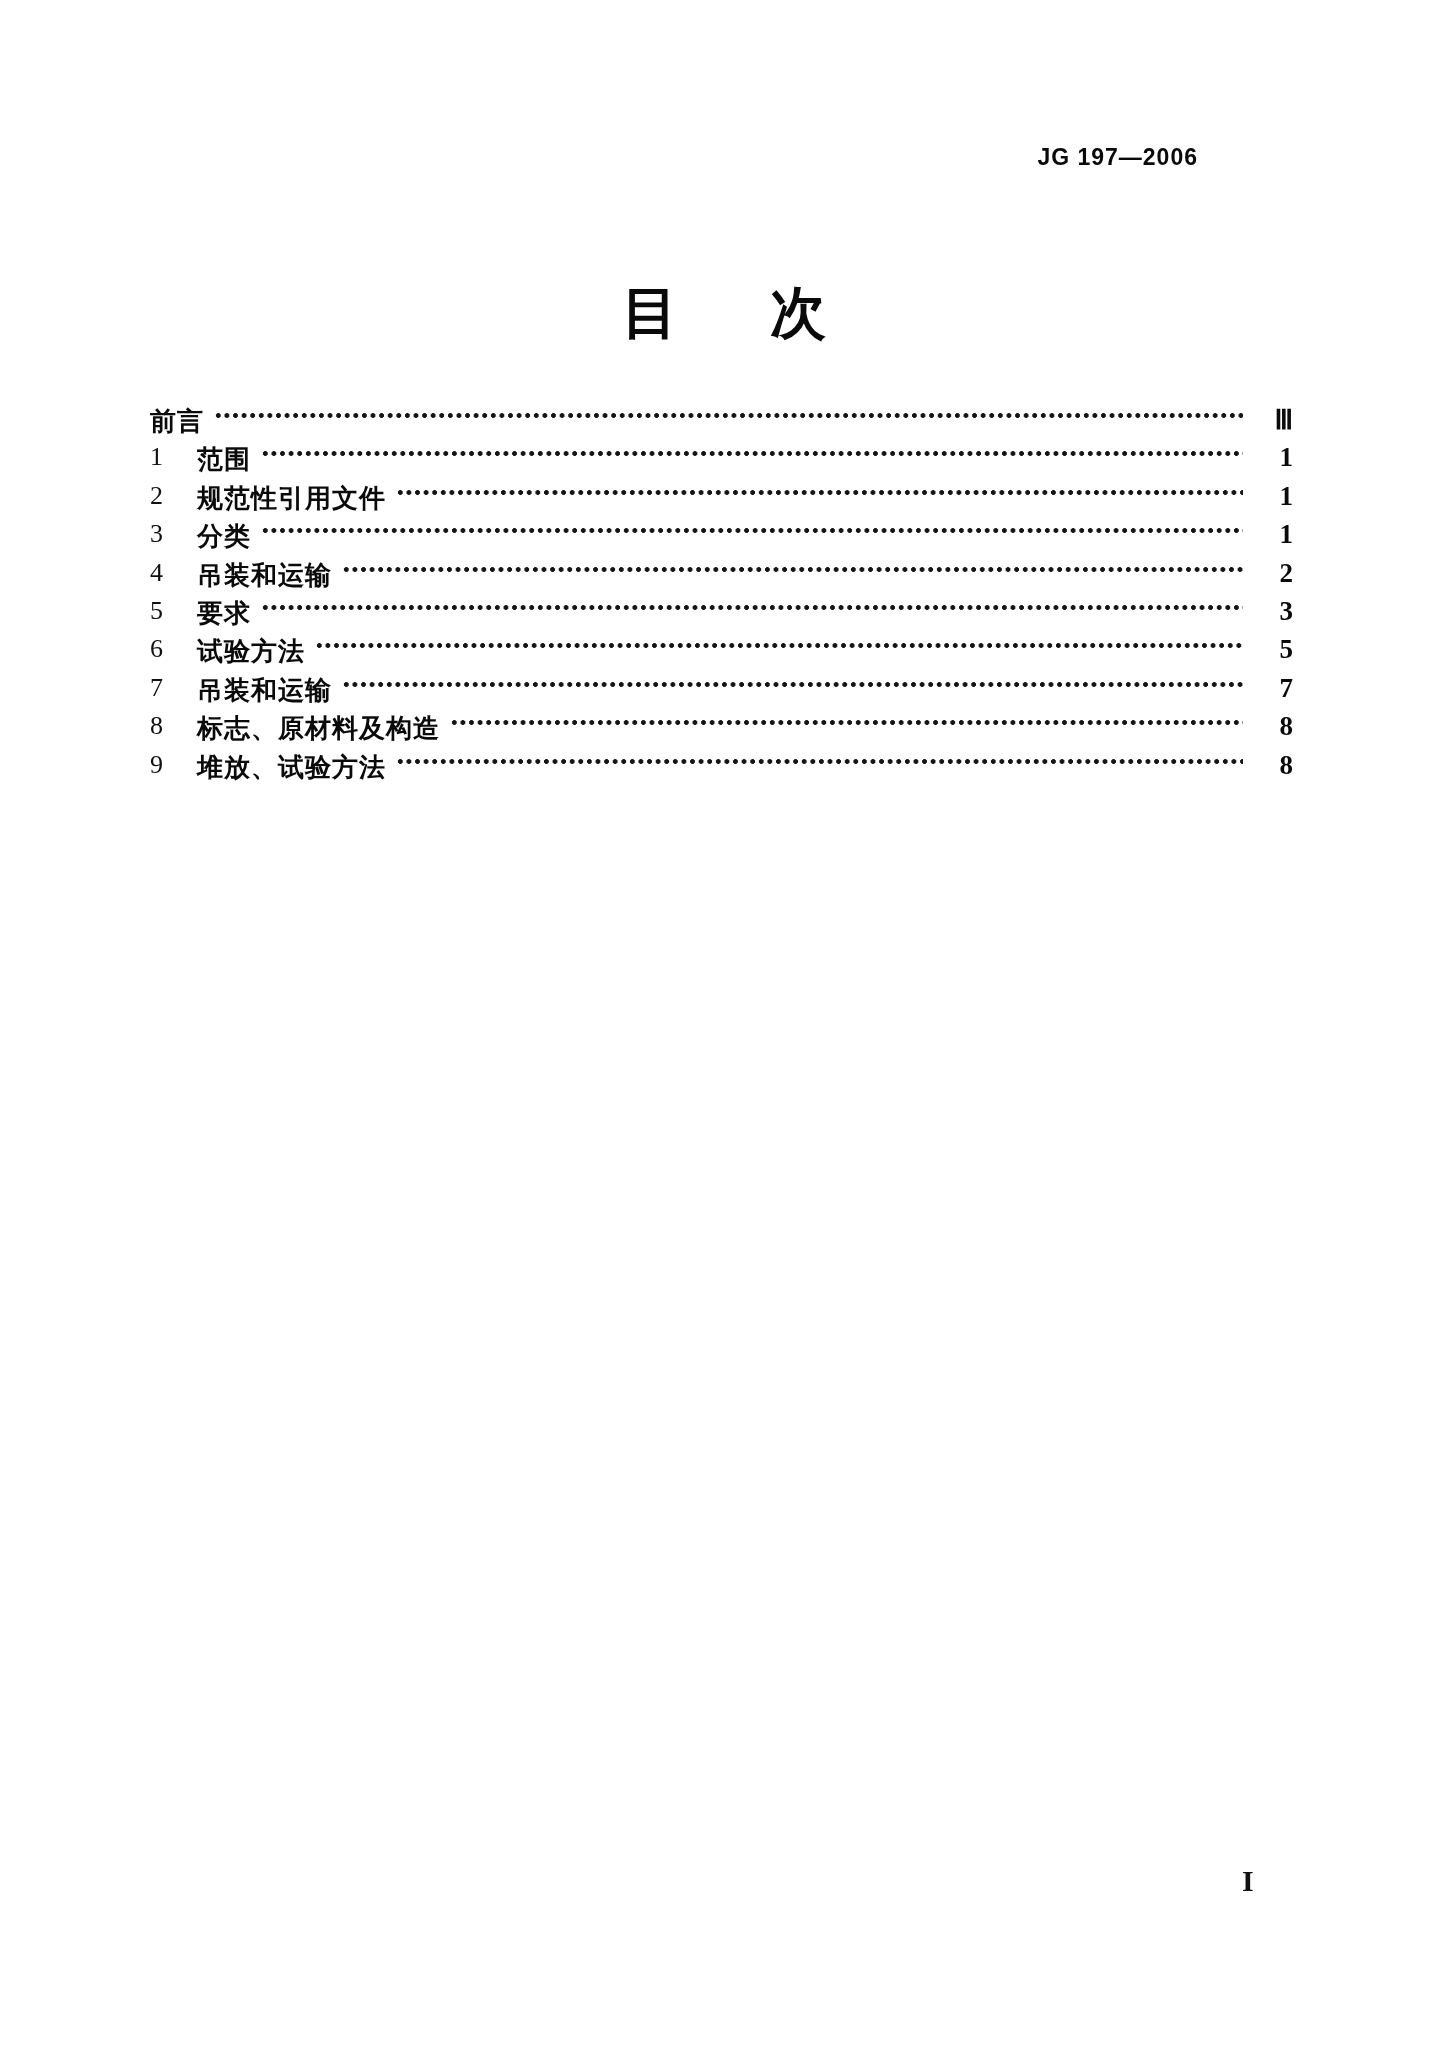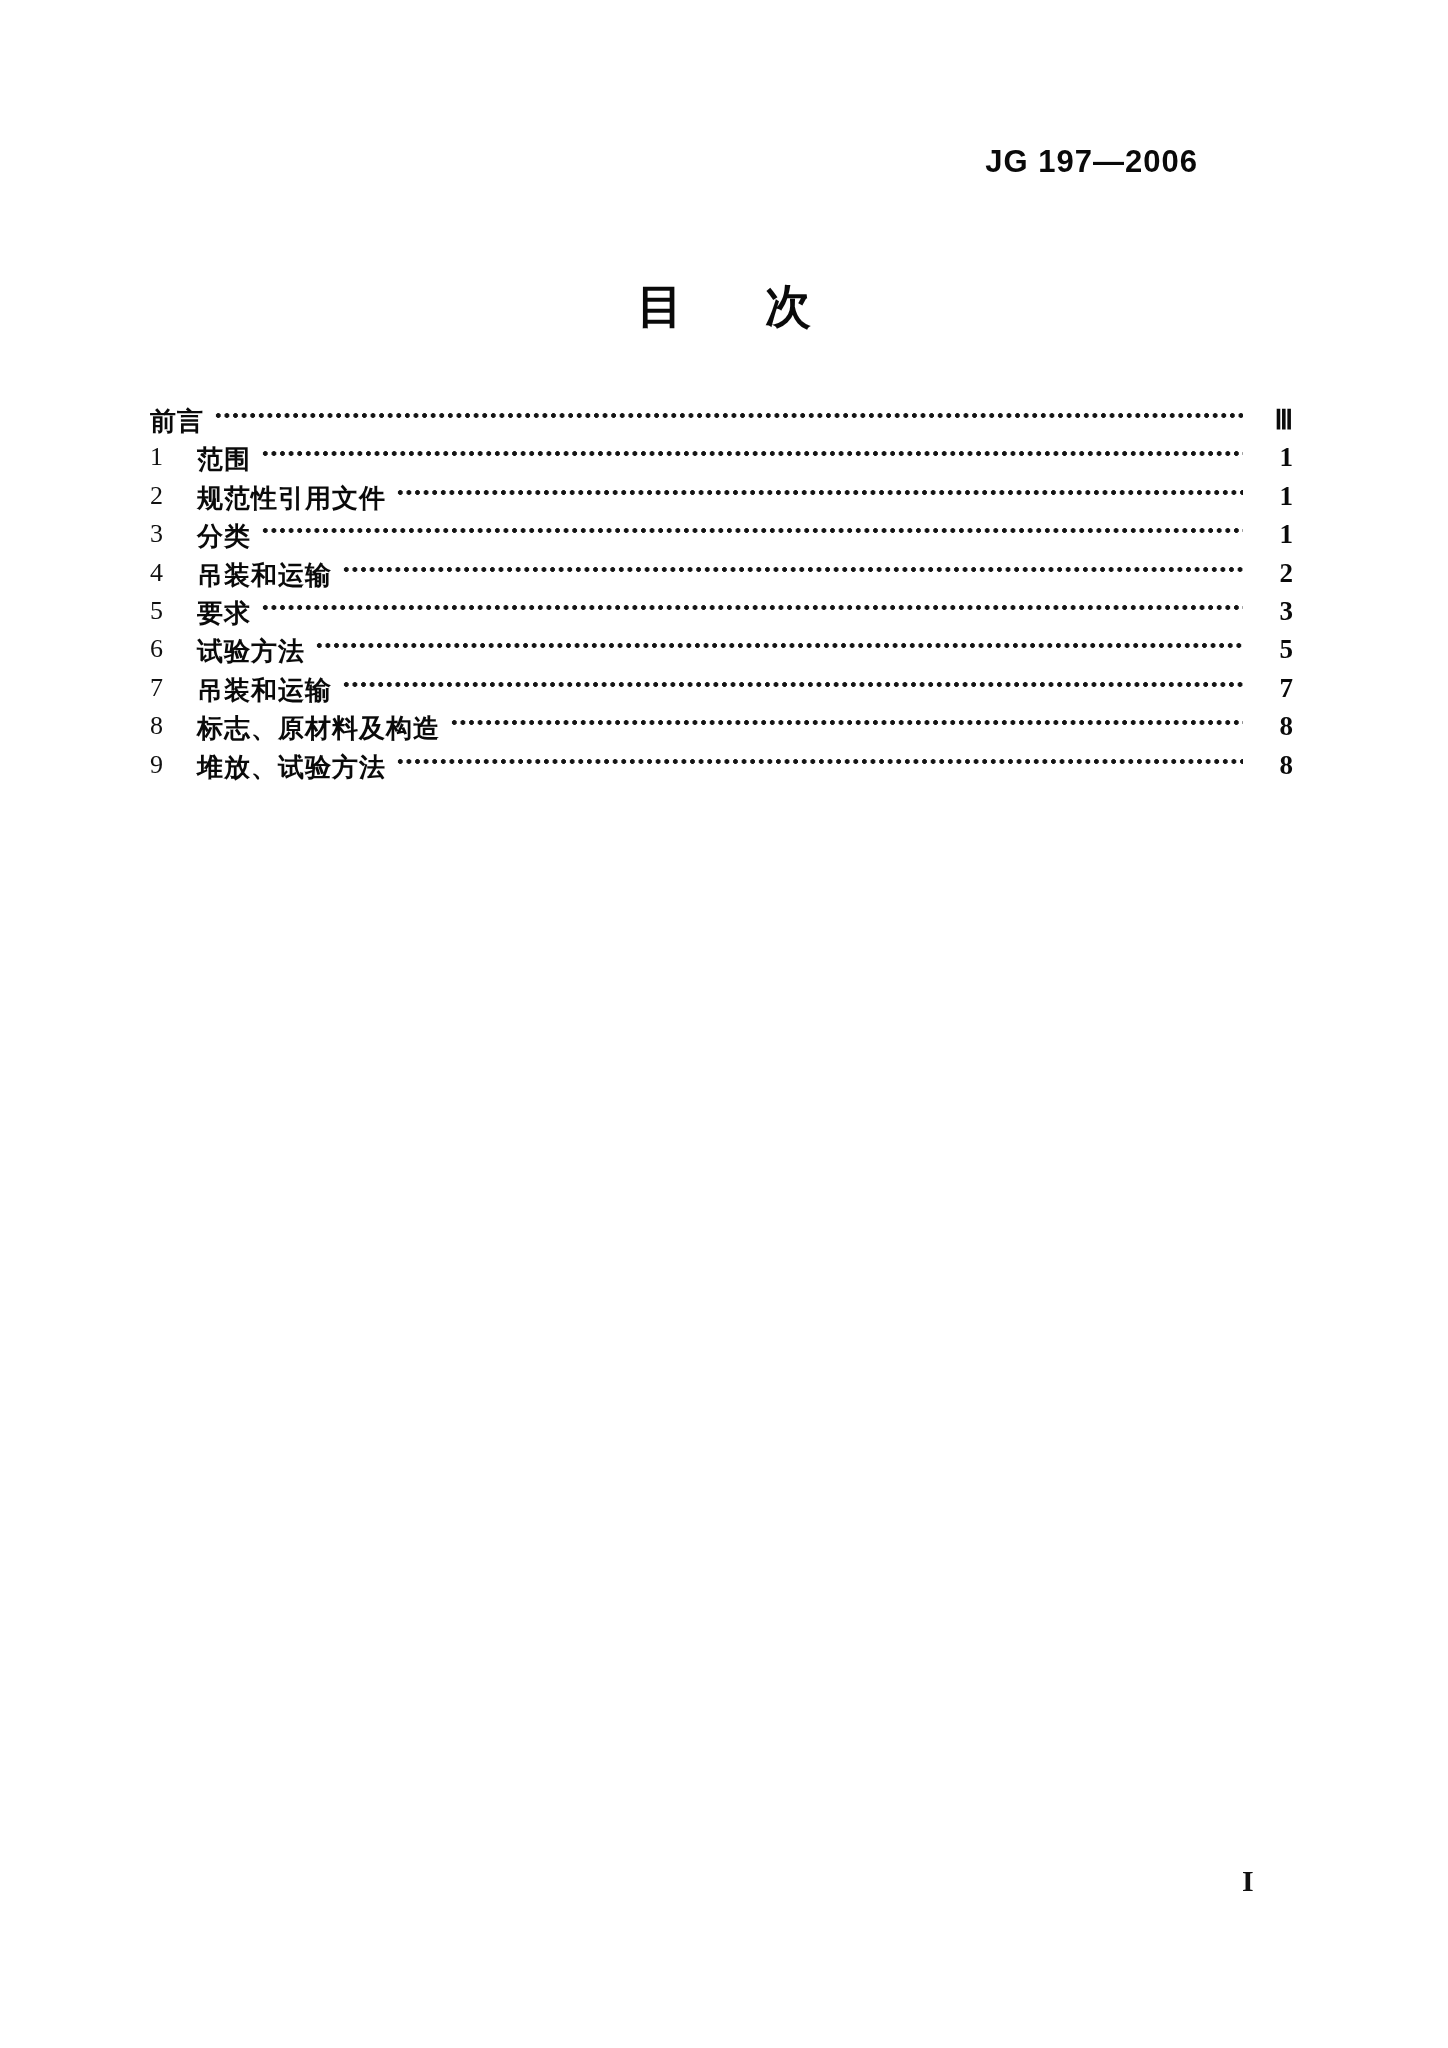--- a/index.html
+++ b/index.html
@@ -14,33 +14,33 @@
     overflow: hidden;
   }
 
   
   .std-number {
     position: absolute;
     top: 144px;
     right: 250px;
     font-family: "Liberation Sans", sans-serif;
     font-weight: 700;
-    font-size: 31px;
+    font-size: 23px;
     letter-spacing: 1px;
     color: #0a0a0a;
   }
 
   
   .doc-title {
     position: absolute;
     top: 276px;
     left: 0;
     width: 100%;
     text-align: center;
-    font-size: 46px;
+    font-size: 56px;
     font-weight: 700;
     letter-spacing: 18px;
     padding-left: 18px;
     box-sizing: border-box;
     color: #0a0a0a;
   }
 
   
   .toc {
     position: absolute;

